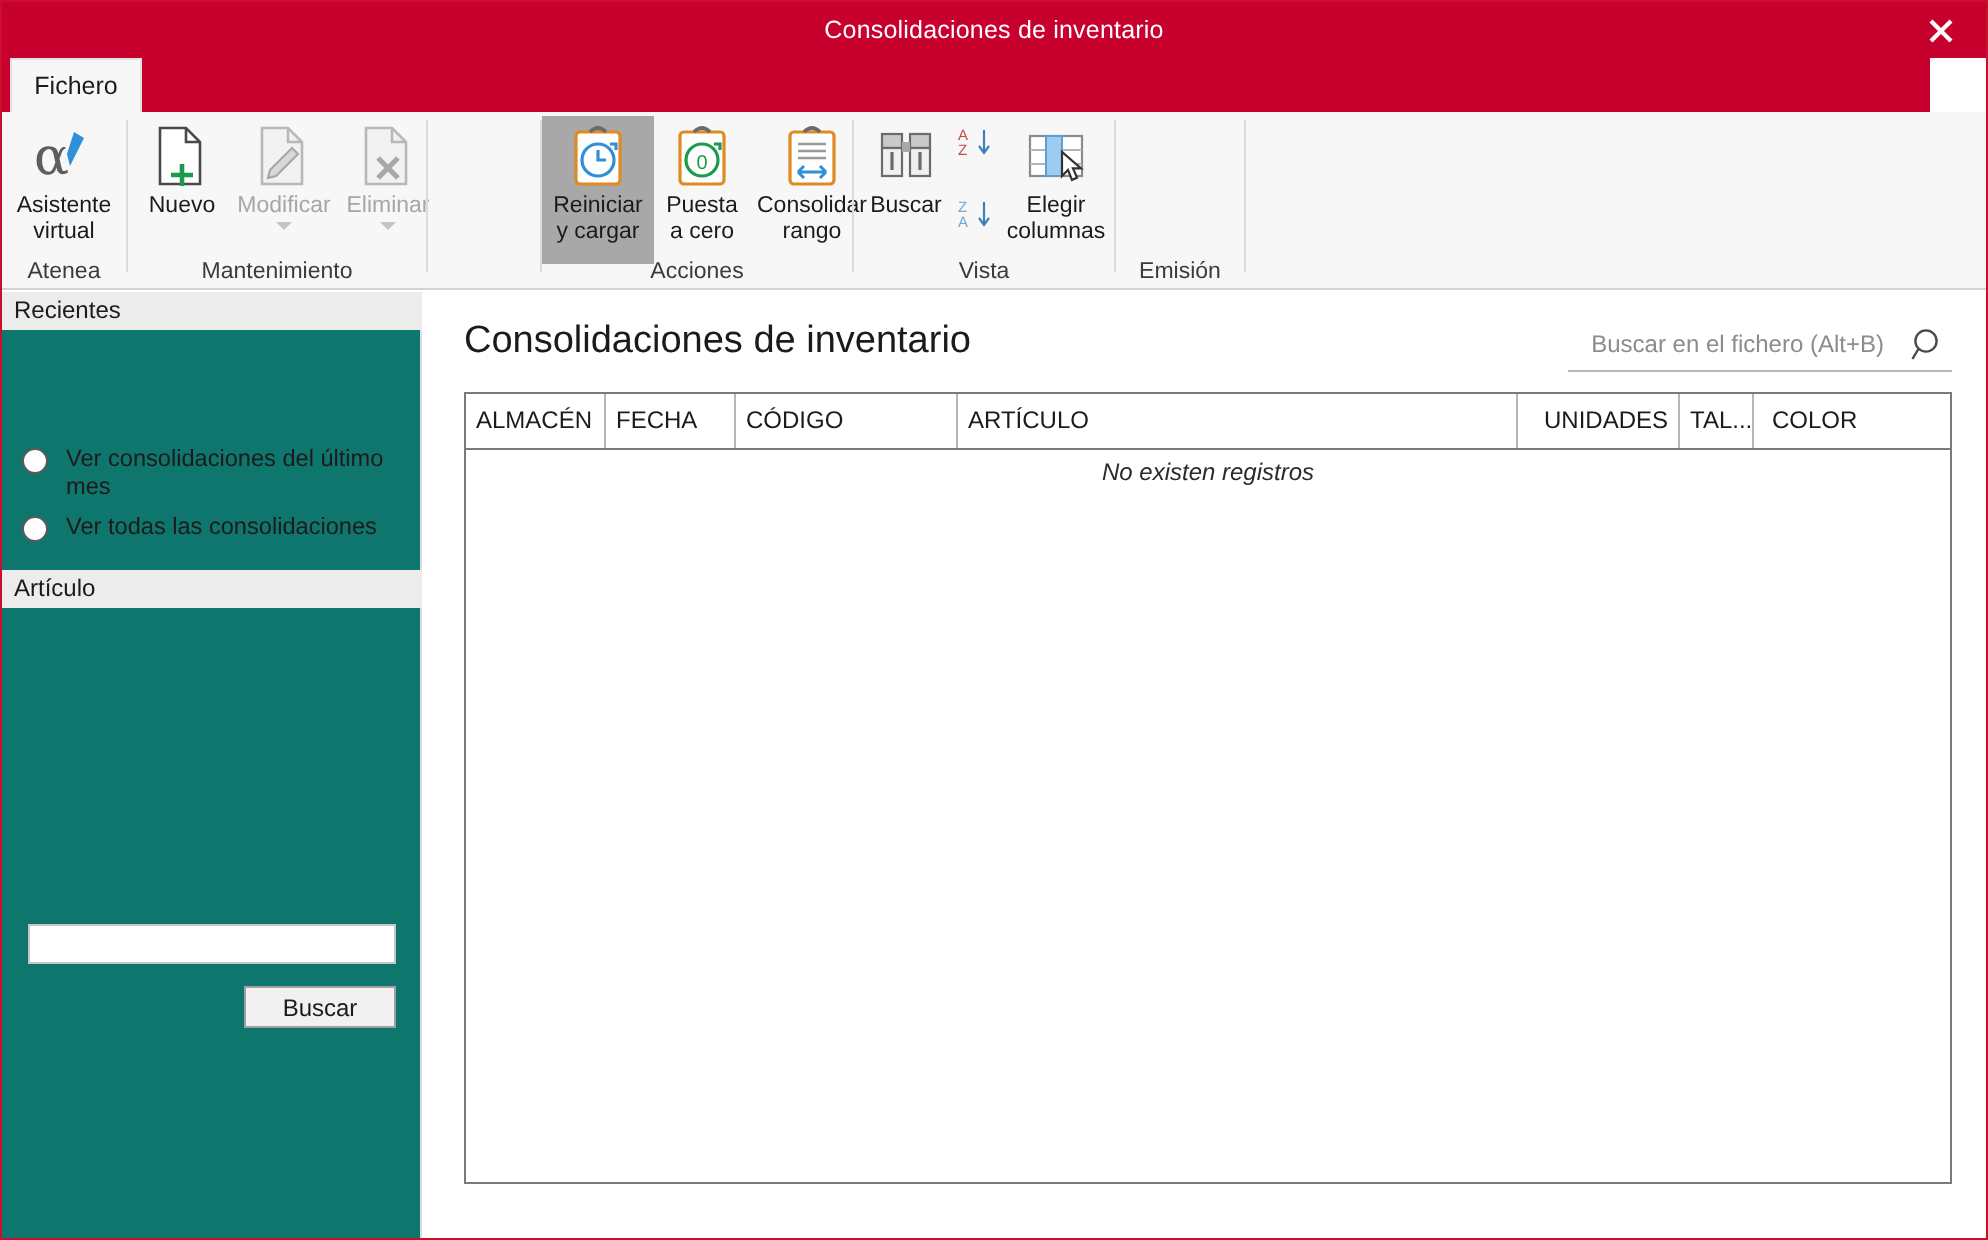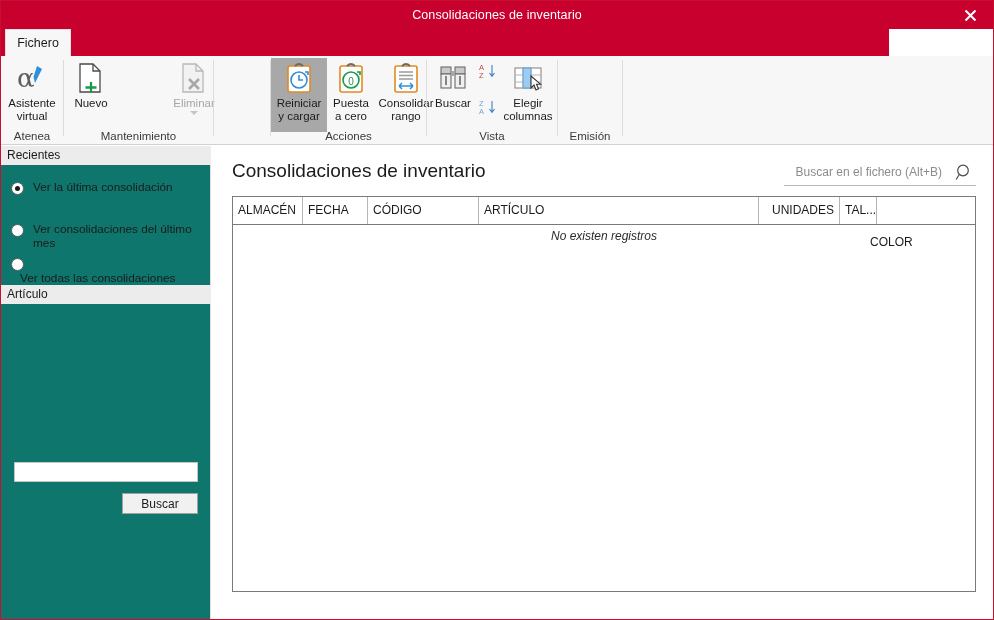--- a/index.html
+++ b/index.html
@@ -38,21 +38,21 @@
     position: absolute; right: 0; top: 0;
     width: 46px; height: 28px;
     display: flex; align-items: center; justify-content: center;
     cursor: default;
   }
   .close-btn svg { display: block; }
 
   
   .tabstrip {
     position: absolute; left: 0; top: 28px;
-    width: 888px; height: 27px;
+    width: 964px; height: 27px;
     background: #c8002e;
   }
   .tab {
     position: absolute; left: 4px; top: 0;
     width: 66px; height: 27px;
     background: #f7f7f7;
     border-top: 1px solid #e2e2e2;
     border-left: 1px solid #e2e2e2;
     border-right: 1px solid #e2e2e2;
     font-size: 12.5px;
@@ -290,20 +290,31 @@
       <div class="rib-btn" style="left:4px; width:46px;">
         <span class="glyph">
           <svg width="32" height="34" viewBox="0 0 32 34" aria-hidden="true">
             <path d="M5 3 h13 l7 7 v21 h-20 z" fill="#ffffff" stroke="#4a4a4a" stroke-width="1.3"></path>
             <path d="M18 3 v7 h7" fill="none" stroke="#4a4a4a" stroke-width="1.3"></path>
             <path d="M16 21 v11 M10.5 26.5 h11" stroke="#1a9a4a" stroke-width="2.3" fill="none"></path>
           </svg>
         </span>
         <span class="lbl">Nuevo</span>
       </div>
+      <div class="rib-btn disabled" style="left:52px; width:52px;">
+        <span class="glyph">
+          <svg width="32" height="34" viewBox="0 0 32 34" aria-hidden="true">
+            <path d="M5 3 h13 l7 7 v21 h-20 z" fill="#f2f2f2" stroke="#b8b8b8" stroke-width="1.3"></path>
+            <path d="M18 3 v7 h7" fill="none" stroke="#b8b8b8" stroke-width="1.3"></path>
+            <path d="M9 24 l11-11 3 3 -11 11 -4 1 z" fill="#d8d8d8" stroke="#a8a8a8" stroke-width="1.1"></path>
+          </svg>
+        </span>
+        <span class="lbl">Modificar</span>
+        <span class="caret light"></span>
+      </div>
       <div class="rib-btn disabled" style="left:106px; width:48px;">
         <span class="glyph">
           <svg width="32" height="34" viewBox="0 0 32 34" aria-hidden="true">
             <path d="M5 3 h13 l7 7 v21 h-20 z" fill="#f2f2f2" stroke="#b8b8b8" stroke-width="1.3"></path>
             <path d="M18 3 v7 h7" fill="none" stroke="#b8b8b8" stroke-width="1.3"></path>
             <path d="M11 18 l10 10 M21 18 l-10 10" stroke="#a8a8a8" stroke-width="2.6" fill="none"></path>
           </svg>
         </span>
         <span class="lbl">Eliminar</span>
         <span class="caret light"></span>
@@ -410,31 +421,27 @@
     <div class="rib-group" style="left:557px; width:64px;">
       <div class="grp-label">Emisión</div>
     </div>
     <div class="rib-sep" style="left:621px;"></div>
   </div>
 
   <div class="sidebar">
 
     <div class="side-head" style="top:0;">Recientes</div>
 
-    <div class="radio-row" style="top:34px;">
-      <span class="radio on"></span>
-      <span class="radio-lbl">Ver la última consolidación</span>
-    </div>
 
     <div class="radio-row" style="top:76px;">
       <span class="radio"></span>
       <span class="radio-lbl">Ver consolidaciones del último mes</span>
     </div>
 
-    <div class="radio-row" style="top:110px;flex-direction:column;">
+    <div class="radio-row" style="top:110px;">
       <span class="radio"></span>
       <span class="radio-lbl">Ver todas las consolidaciones</span>
     </div>
 
     <div class="side-head" style="top:139px;">Artículo</div>
 
     <input class="art-input" type="text" placeholder="" style="">
 
     <button class="buscar-btn">Buscar</button>
   </div>
@@ -454,19 +461,19 @@
     </div>
 
     <div class="grid">
       <div class="grid-head">
         <div class="th" style="left:0; width:70px;">ALMACÉN</div>
         <div class="th" style="left:70px; width:65px;">FECHA</div>
         <div class="th" style="left:135px; width:111px;">CÓDIGO</div>
         <div class="th" style="left:246px; width:280px;">ARTÍCULO</div>
         <div class="th num" style="left:526px; width:81px;">UNIDADES</div>
         <div class="th" style="left:607px; width:37px;">TAL...</div>
-        <div class="th last" style="left:632px; width:98px;margin-top:32px;">COLOR</div>
+        <div class="th last" style="left:648px; width:98px;">COLOR</div>
       </div>
       <div class="empty-row">No existen registros</div>
     </div>
   </div>
 
 </div>
 
 </body></html>

